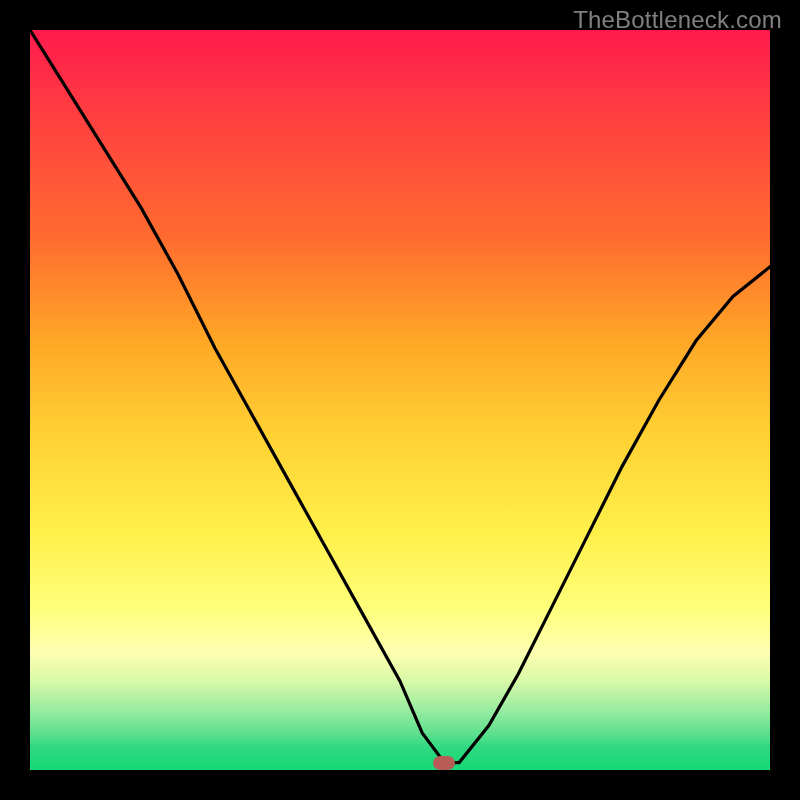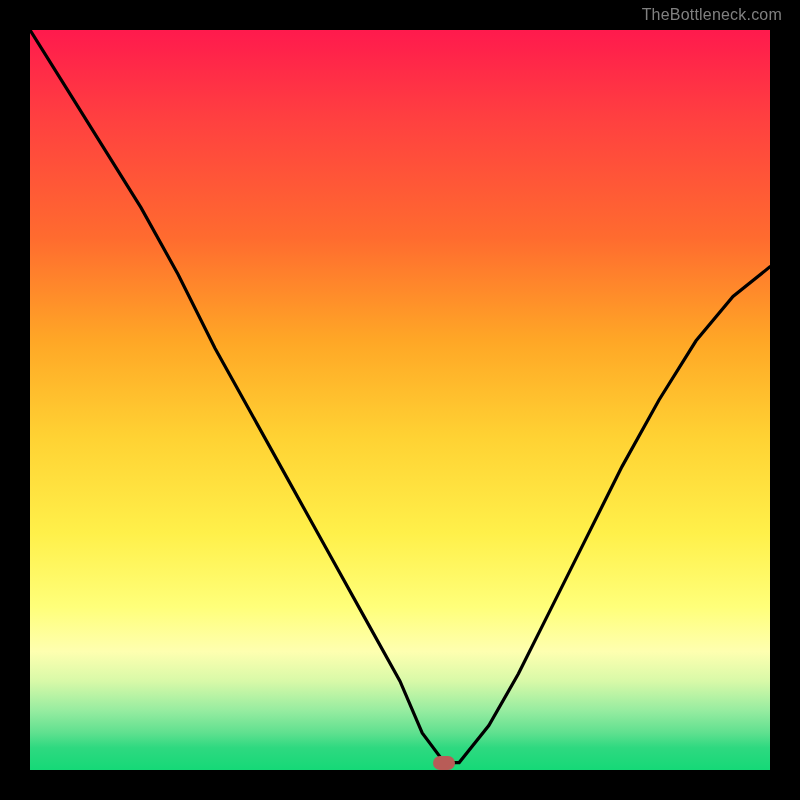--- a/index.html
+++ b/index.html
@@ -40,21 +40,21 @@
       #5fe08f 95%,
       #2ed980 97%,
       #15d977 100%
     );
   }
   .attrib {
     position: absolute;
     top: 6px;
     right: 18px;
     color: #808080;
-    font-size: 16px;
+    font-size: 24px;
     font-weight: 500;
     letter-spacing: 0.2px;
   }
   svg.curve {
     position: absolute;
     top: 0;
     left: 0;
     width: 740px;
     height: 740px;
   }

